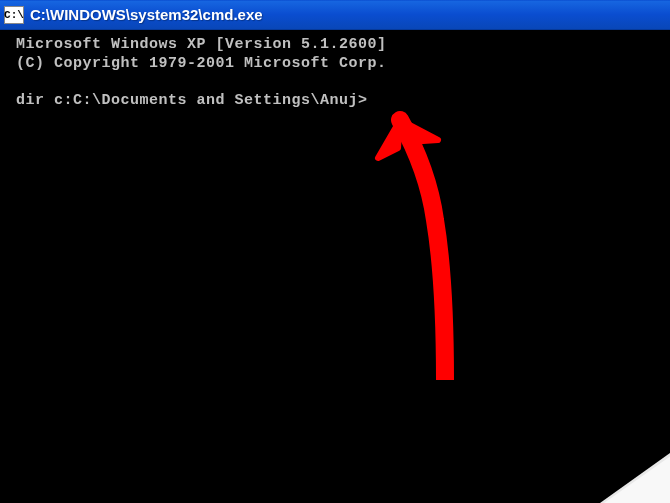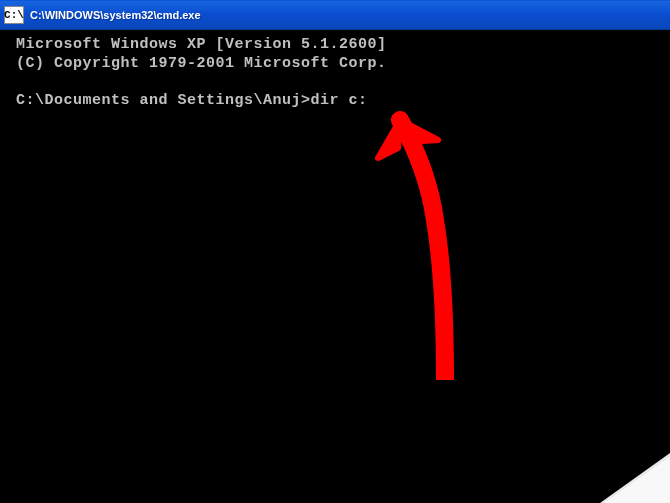--- a/index.html
+++ b/index.html
@@ -37,21 +37,21 @@
       font-family: 'Courier New', monospace;
       font-size: 11px;
       font-weight: bold;
       color: #000;
       border: 1px solid #888;
     }
     
     .titlebar-text {
       color: #fff;
       font-family: 'Trebuchet MS', Tahoma, sans-serif;
-      font-size: 11px;
+      font-size: 15px;
       font-weight: bold;
       text-shadow: 1px 1px 1px rgba(0,0,0,0.3);
     }
     
     .terminal {
       background: #000;
       padding: 6px 16px;
       color: #c0c0c0;
       font-family: 'Lucida Console', 'Courier New', monospace;
       font-size: 15px;
@@ -112,22 +112,22 @@
 <div class="titlebar">
   <div class="titlebar-icon">C:\</div>
   <div class="titlebar-text">C:\WINDOWS\system32\cmd.exe</div>
 </div>
 
 <div class="terminal">
   <div class="terminal-line">Microsoft Windows XP [Version 5.1.2600]</div>
   <div class="terminal-line">(C) Copyright 1979-2001 Microsoft Corp.</div>
   <div class="terminal-line"> </div>
   <div class="prompt-line">
-    <span>C:\Documents and Settings\Anuj&gt;</span>
-      <span>dir c:</span>
+    <span>dir c:</span>
+      <span>C:\Documents and Settings\Anuj&gt;</span>
   </div>
 </div>
 
 <div class="arrow-annotation">
   <svg viewBox="0 0 150 280" xmlns="http://www.w3.org/2000/svg">
     <path d="M 95 280 Q 95 180 85 120 Q 78 70 50 20" stroke="#ff0000" stroke-width="18" fill="none" stroke-linecap="round"></path>
     <path d="M 50 20 L 28 58 L 48 48 L 50 20 L 88 40 L 58 42 Z" fill="#ff0000" stroke="#ff0000" stroke-width="6" stroke-linejoin="round"></path>
   </svg>
 </div>
 

